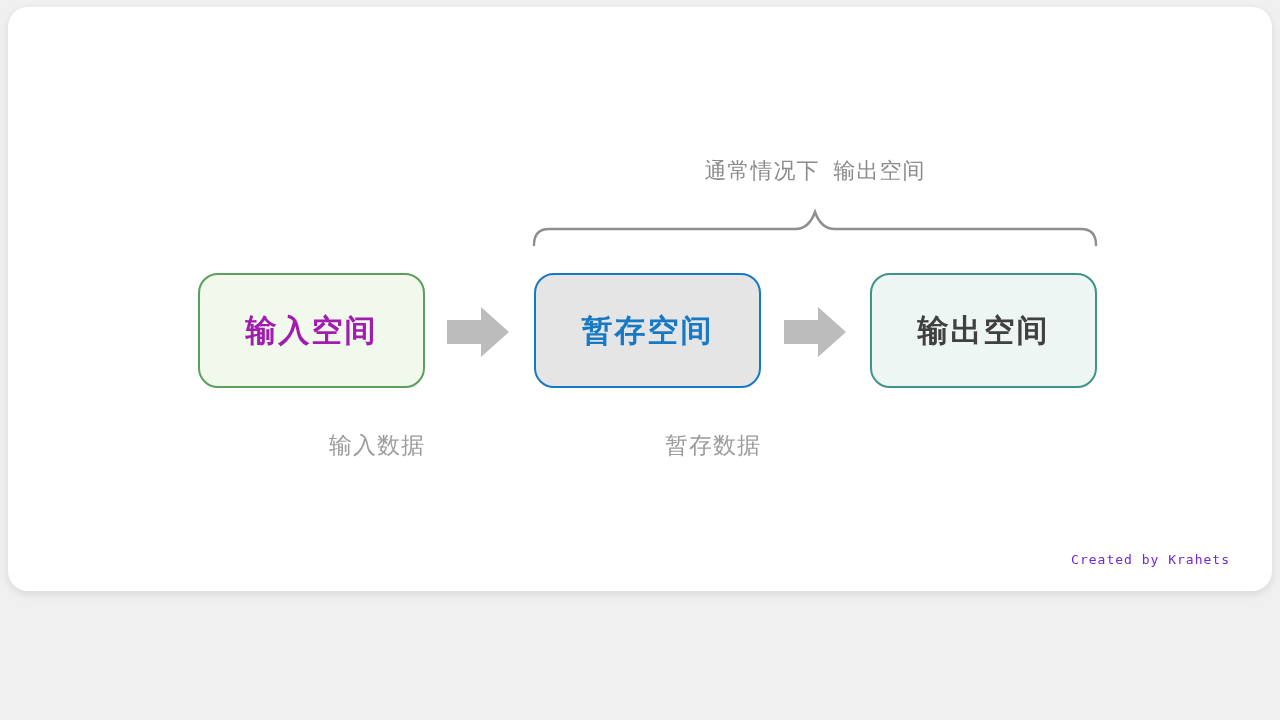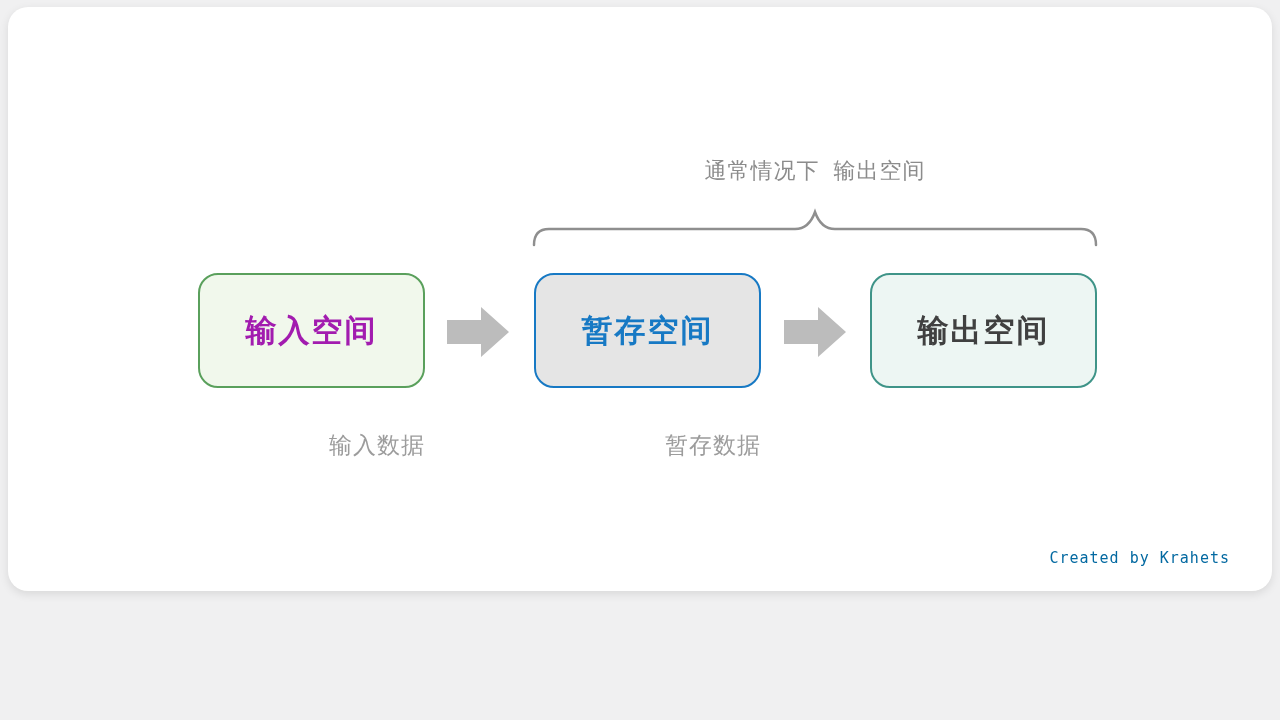--- a/index.html
+++ b/index.html
@@ -74,23 +74,23 @@
     letter-spacing: 1px;
   }
   .note-input  { left: 190px; }
   .note-temp   { left: 526px; }
   .note-output { left: 862px; }
   
   .credit {
     position: absolute;
     right: 42px; bottom: 24px;
     font-family: "DejaVu Sans Mono", monospace;
-    font-size: 15px;
+    font-size: 13px;
     letter-spacing: 1px;
-    color: #0369a1;
+    color: #6d28d9;
   }
 </style>
 </head>
 <body>
 
 <div class="stage">
   <div class="card">
 
     <div class="title">
       <span class="t-reg">通常情况下</span>

